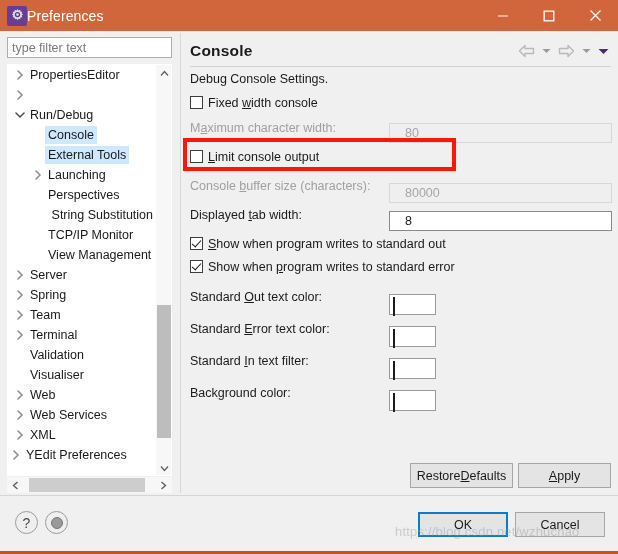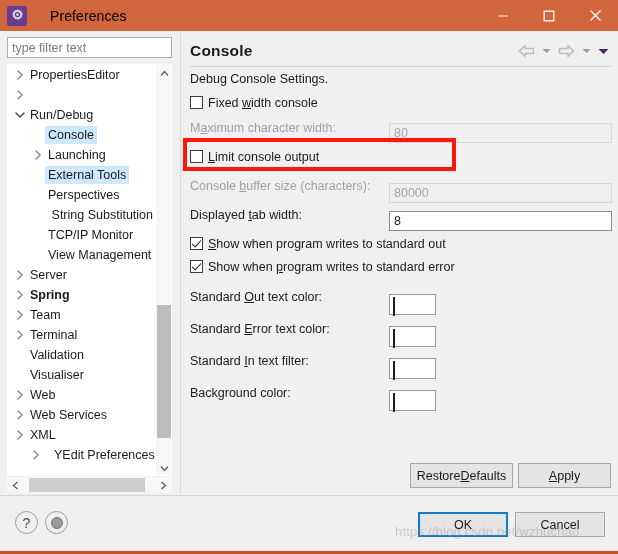--- a/index.html
+++ b/index.html
@@ -34,22 +34,22 @@
     margin-left: 7px;
     background: #6a3d8f;
     border-radius: 2px;
     display: flex;
     align-items: center;
     justify-content: center;
     flex: none;
   }
   #app-icon svg { display: block; }
   #title-text {
-    margin-left: 23px;
-    color: #000000;
+    margin-left: 0;
+    color: #ffffff;
     font-size: 14px;
     letter-spacing: 0.1px;
     white-space: nowrap;
   }
   #win-controls {
     margin-left: auto;
     display: flex;
     height: 31px;
   }
   .winbtn {
@@ -254,21 +254,21 @@
     width: 4px; height: 8px;
     border: solid #1a1a1a;
     border-width: 0 1.6px 1.6px 0;
     transform: rotate(42deg);
   }
 
   .field {
     position: absolute;
     box-sizing: border-box;
     font-size: 12.5px;
-    padding: 0 4px;
+    padding: 0 15px;
     display: flex;
     align-items: center;
     height: 20px;
   }
   .field.disabled {
     background: #efefef;
     border: 1px solid #d7d7d7;
     color: #a6a6a6;
   }
   .field.enabled {
@@ -433,37 +433,37 @@
           <span class="tree-label">Run/Debug</span>
         </div>
         <div class="tree-item selected" style="padding-left: 22px;">
           <span class="twisty empty">
             <svg width="8" height="10" viewBox="0 0 8 10">
               <path d="M2 1 L6 5 L2 9" fill="none" stroke="#8d8d8d" stroke-width="1.5" stroke-linecap="round"></path>
             </svg>
           </span>
           <span class="tree-label">Console</span>
         </div>
-        <div class="tree-item" style="padding-left: 22px;">
-          <span class="twisty">
-            <svg width="8" height="10" viewBox="0 0 8 10">
-              <path d="M2 1 L6 5 L2 9" fill="none" stroke="#8d8d8d" stroke-width="1.5" stroke-linecap="round"></path>
-            </svg>
-          </span>
-          <span class="tree-label">Launching</span>
-        </div>
         <div class="tree-item selected" style="padding-left: 22px;">
           <span class="twisty empty">
             <svg width="8" height="10" viewBox="0 0 8 10">
               <path d="M2 1 L6 5 L2 9" fill="none" stroke="#8d8d8d" stroke-width="1.5" stroke-linecap="round"></path>
             </svg>
           </span>
           <span class="tree-label">External Tools</span>
         </div>
         <div class="tree-item" style="padding-left: 22px;">
+          <span class="twisty">
+            <svg width="8" height="10" viewBox="0 0 8 10">
+              <path d="M2 1 L6 5 L2 9" fill="none" stroke="#8d8d8d" stroke-width="1.5" stroke-linecap="round"></path>
+            </svg>
+          </span>
+          <span class="tree-label">Launching</span>
+        </div>
+        <div class="tree-item" style="padding-left: 22px;">
           <span class="twisty empty">
             <svg width="8" height="10" viewBox="0 0 8 10">
               <path d="M2 1 L6 5 L2 9" fill="none" stroke="#8d8d8d" stroke-width="1.5" stroke-linecap="round"></path>
             </svg>
           </span>
           <span class="tree-label">Perspectives</span>
         </div>
         <div class="tree-item" style="padding-left: 35px; justify-content: flex-end;">
           <span class="twisty empty">
             <svg width="8" height="10" viewBox="0 0 8 10">
@@ -489,21 +489,21 @@
           <span class="tree-label">View Management</span>
         </div>
         <div class="tree-item" style="padding-left: 4px;">
           <span class="twisty">
             <svg width="8" height="10" viewBox="0 0 8 10">
               <path d="M2 1 L6 5 L2 9" fill="none" stroke="#8d8d8d" stroke-width="1.5" stroke-linecap="round"></path>
             </svg>
           </span>
           <span class="tree-label">Server</span>
         </div>
-        <div class="tree-item" style="padding-left: 4px; font-weight: bold;">
+        <div class="tree-item" style="padding-left: 4px;">
           <span class="twisty">
             <svg width="8" height="10" viewBox="0 0 8 10">
               <path d="M2 1 L6 5 L2 9" fill="none" stroke="#8d8d8d" stroke-width="1.5" stroke-linecap="round"></path>
             </svg>
           </span>
           <span class="tree-label">Spring</span>
         </div>
         <div class="tree-item" style="padding-left: 4px;">
           <span class="twisty">
             <svg width="8" height="10" viewBox="0 0 8 10">
@@ -553,21 +553,21 @@
           <span class="tree-label">Web Services</span>
         </div>
         <div class="tree-item" style="padding-left: 4px;">
           <span class="twisty">
             <svg width="8" height="10" viewBox="0 0 8 10">
               <path d="M2 1 L6 5 L2 9" fill="none" stroke="#8d8d8d" stroke-width="1.5" stroke-linecap="round"></path>
             </svg>
           </span>
           <span class="tree-label">XML</span>
         </div>
-        <div class="tree-item" style="padding-left: 20px; gap: 8px;">
+        <div class="tree-item" style="padding-left: 0;">
           <span class="twisty">
             <svg width="8" height="10" viewBox="0 0 8 10">
               <path d="M2 1 L6 5 L2 9" fill="none" stroke="#8d8d8d" stroke-width="1.5" stroke-linecap="round"></path>
             </svg>
           </span>
           <span class="tree-label">YEdit Preferences</span>
         </div>
       </div>
     <div id="tree-vscroll">
       <div class="vs-arrow" id="vs-up">

